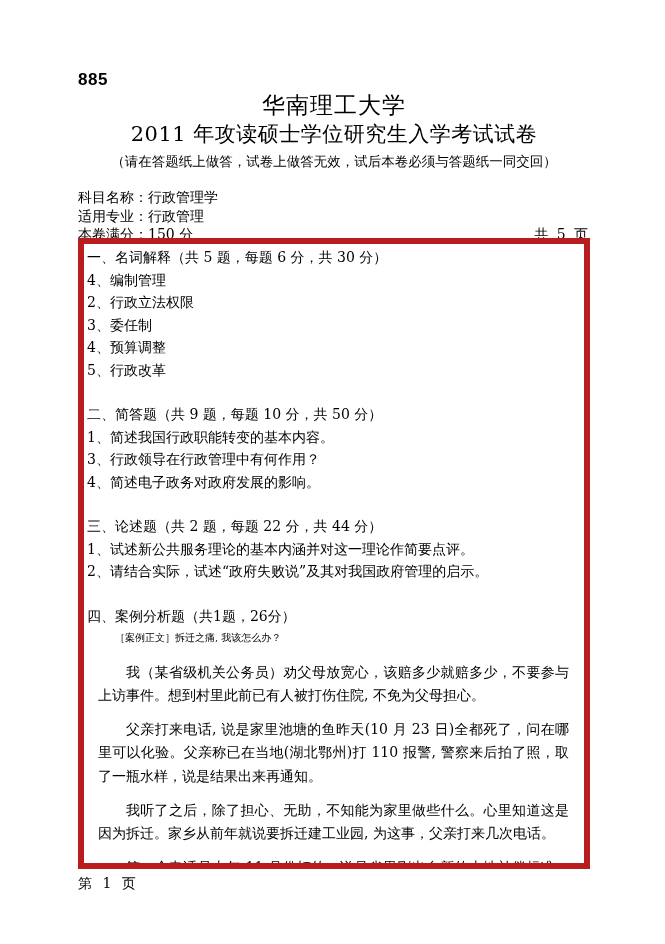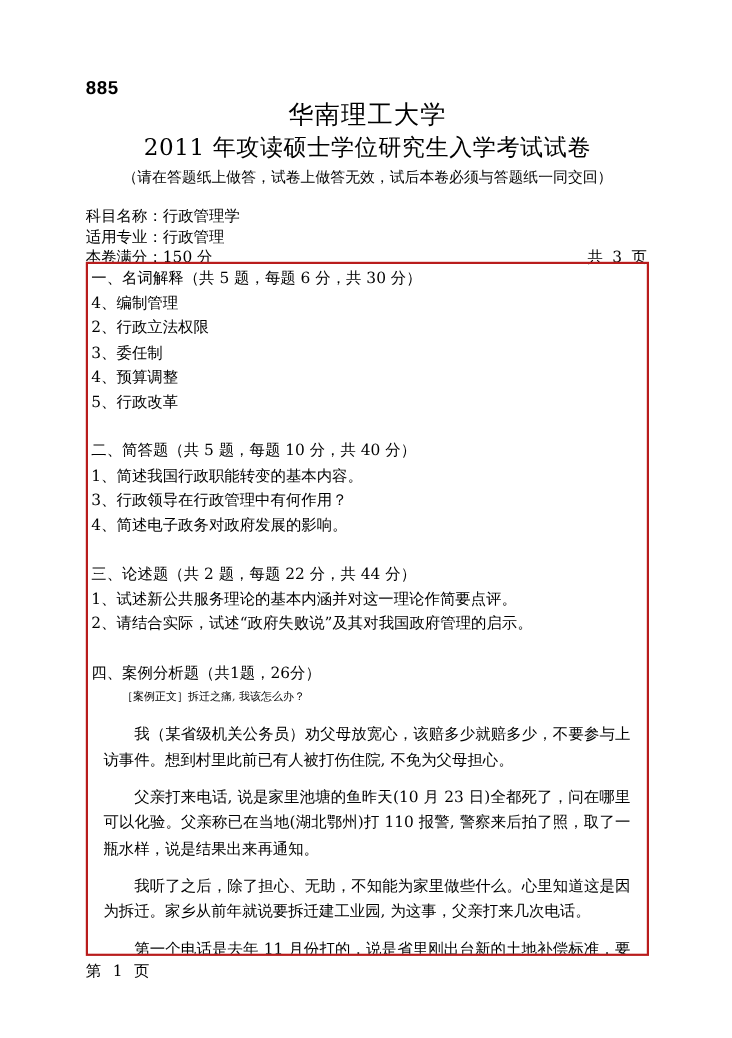--- a/index.html
+++ b/index.html
@@ -80,21 +80,21 @@
     letter-spacing: 2px;
   }
 
   
   .content-box {
     position: absolute;
     left: 78px;
     top: 238px;
     width: 512px;
     height: 631px;
-    border: 2px solid #b91c1c;
+    border: 6px solid #b91c1c;
     box-sizing: border-box;
     padding: 2px 4px 0 3px;
     overflow: hidden;
   }
 
   .sec-title {
     font-size: 14px;
     line-height: 22.5px;
     white-space: nowrap;
   }
@@ -151,36 +151,36 @@
 
   <div class="meta">
     <div class="meta-row">
       <span>科目名称：行政管理学</span>
     </div>
     <div class="meta-row">
       <span>适用专业：行政管理</span>
     </div>
     <div class="meta-row">
       <span>本卷满分：150 分</span>
-      <span class="meta-right">共 3 页</span>
+      <span class="meta-right">共 5 页</span>
     </div>
   </div>
 
   <div class="content-box">
 
     <div class="sec-title">一、名词解释（共 5 题，每题 6 分，共 30 分）</div>
     <div class="q-item">4、编制管理</div>
     <div class="q-item">2、行政立法权限</div>
     <div class="q-item">3、委任制</div>
     <div class="q-item">4、预算调整</div>
     <div class="q-item">5、行政改革</div>
 
     <div class="spacer"></div>
 
-    <div class="sec-title">二、简答题（共 5 题，每题 10 分，共 40 分）</div>
+    <div class="sec-title">二、简答题（共 9 题，每题 10 分，共 50 分）</div>
     <div class="q-item">1、简述我国行政职能转变的基本内容。</div>
     <div class="q-item">3、行政领导在行政管理中有何作用？</div>
     <div class="q-item">4、简述电子政务对政府发展的影响。</div>
 
     <div class="spacer"></div>
 
     <div class="sec-title">三、论述题（共 2 题，每题 22 分，共 44 分）</div>
     <div class="q-item">1、试述新公共服务理论的基本内涵并对这一理论作简要点评。</div>
     <div class="q-item">2、请结合实际，试述“政府失败说”及其对我国政府管理的启示。</div>
 

